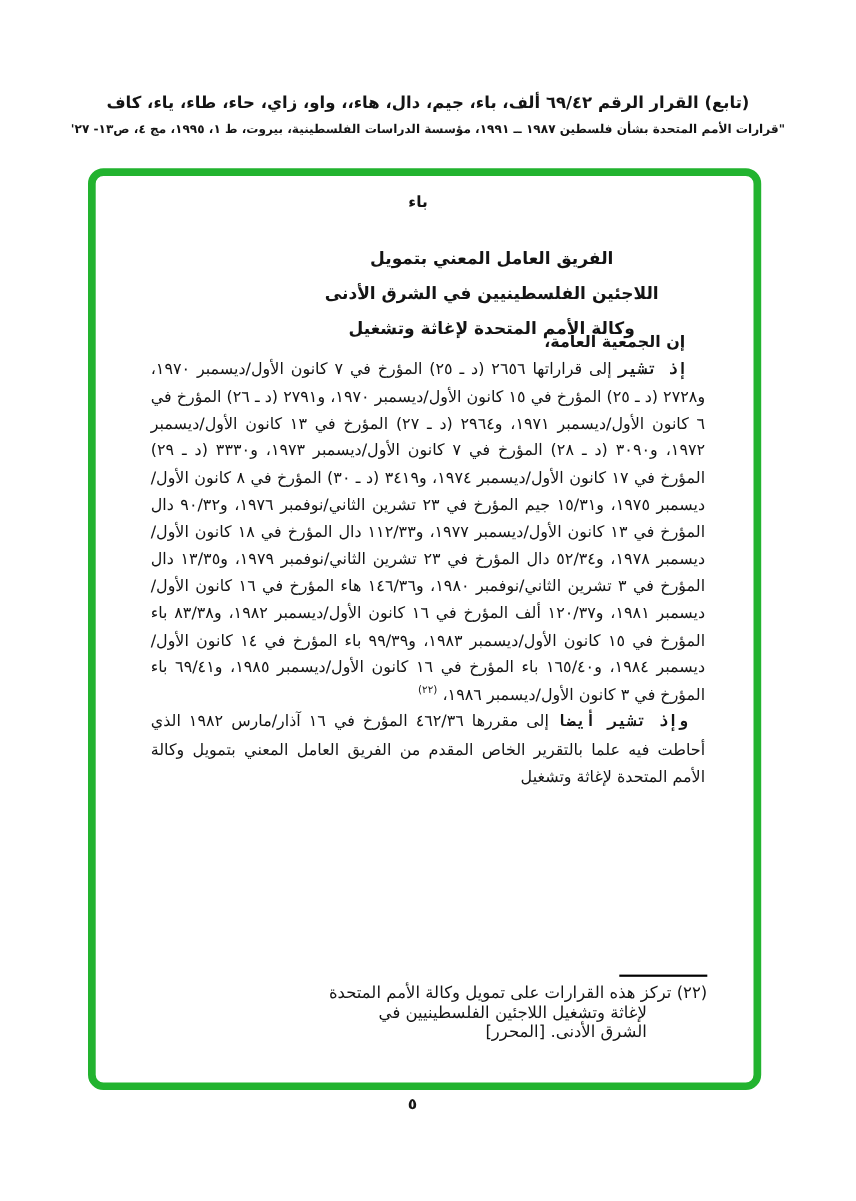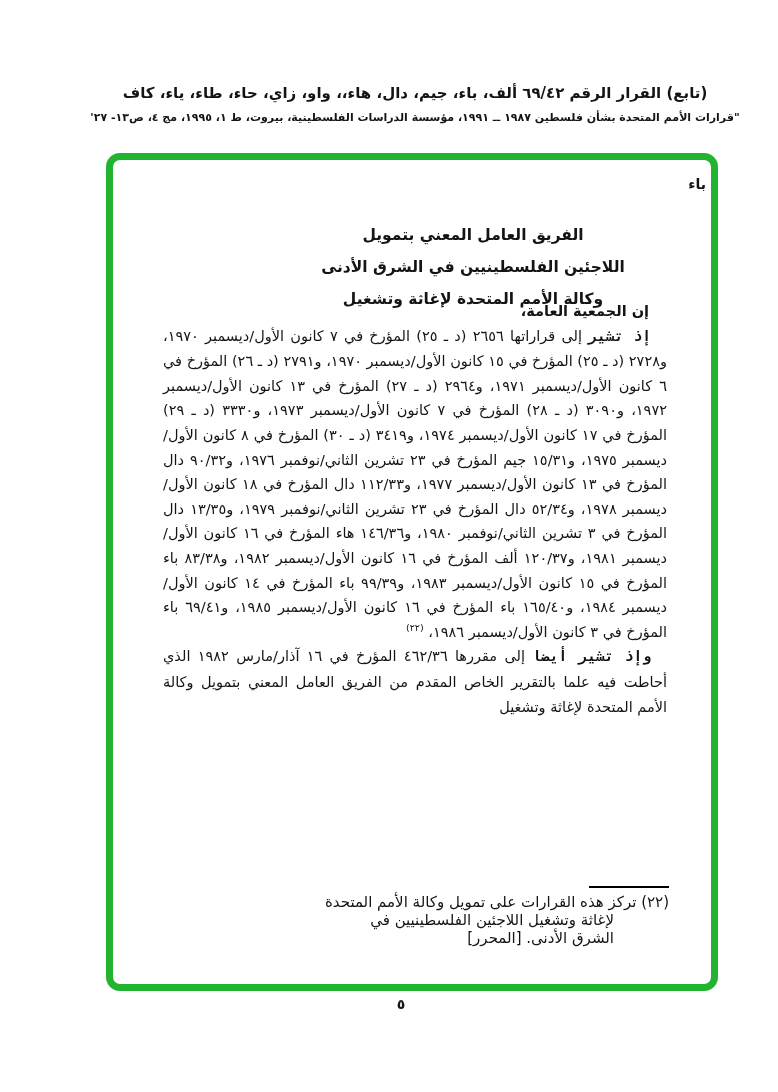--- a/index.html
+++ b/index.html
@@ -4,38 +4,38 @@
 <style>
   html, body { margin: 0; padding: 0; }
   body {
     width: 778px; height: 1092px;
     background: #ffffff;
     font-family: "DejaVu Sans", sans-serif;
     color: var(--ink, #141414);
     position: relative;
     overflow: hidden;
   }
-  .page { position: absolute; inset: 0; direction: rtl; margin-left: 26px; }
+  .page { position: absolute; inset: 0; direction: rtl; }
 
   .header { position: absolute; top: 84px; left: 0; width: 778px; text-align: center; }
   .header-l1 { font-size: 15px; font-weight: bold; letter-spacing: 0; }
   .header-l2 { font-size: 11px; font-weight: bold; margin-top: 9px; }
 
   .frame {
     position: absolute; left: 80px; top: 153px;
     width: 612px; height: 838px;
     border: 7px solid var(--green, #22b32f);
     border-radius: 14px;
     box-sizing: border-box;
     background: transparent;
   }
 
   .section-letter {
     position: absolute; top: 176px; left: 80px; width: 600px;
-    text-align: right; font-weight: bold; font-size: 14px;
+    text-align: center; font-weight: bold; font-size: 14px;
   }
 
   .doc-title {
     position: absolute; top: 219px; left: 80px; width: 734px;
     text-align: center; font-weight: bold; font-size: 15.5px; line-height: 32px;
   }
 
   .body-text {
     position: absolute; top: 299px; left: 137px; width: 504px;
     direction: rtl; text-align: justify;

